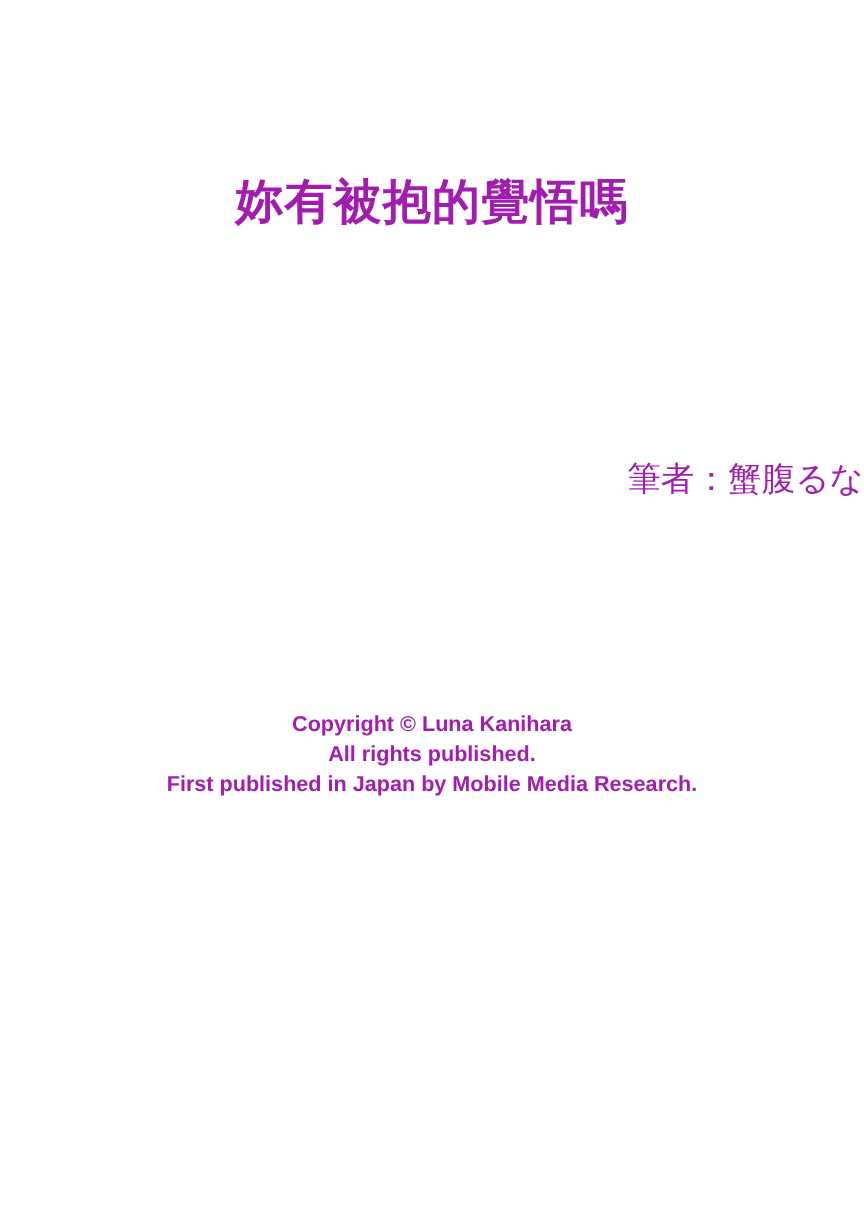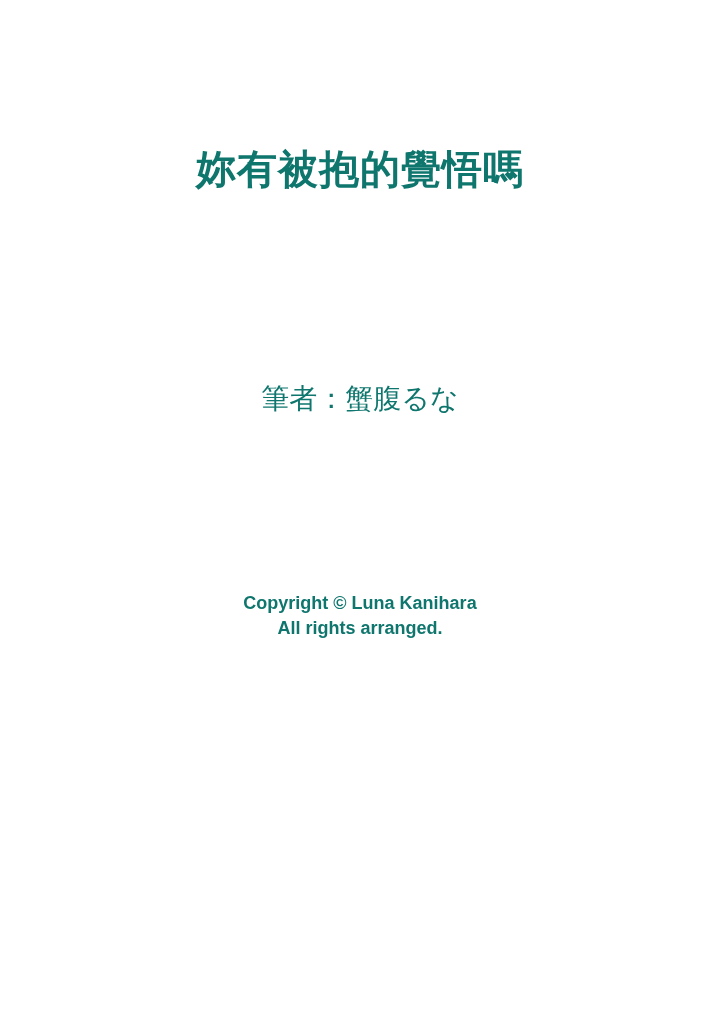--- a/index.html
+++ b/index.html
@@ -5,21 +5,21 @@
   html, body {
     margin: 0;
     padding: 0;
     background: #ffffff;
   }
   .page {
     position: relative;
     width: 720px;
     height: 1018px;
     background: #ffffff;
-    color: #0f766e;
+    color: #a21caf;
     font-family: "Liberation Sans", sans-serif;
     overflow: hidden;
   }
   .center-text {
     position: absolute;
     left: 0;
     width: 720px;
     text-align: center;
   }
   .title {
@@ -33,20 +33,21 @@
     top: 248px;
     font-size: 27px;
     font-weight: 400;
     line-height: 34px;
   }
   .author {
     top: 378px;
     font-size: 28px;
     font-weight: 500;
     line-height: 42px;
+    text-align: right;
   }
   .copyright-block {
     top: 591px;
     font-size: 18px;
     font-weight: 700;
     line-height: 25px;
   }
   .copyright-line {
     white-space: nowrap;
   }
@@ -55,15 +56,16 @@
 <body>
 
 <div class="page">
   <div class="center-text title">妳有被抱的覺悟嗎</div>
 
 
   <div class="center-text author">筆者：蟹腹るな</div>
 
   <div class="center-text copyright-block">
     <div class="copyright-line">Copyright © Luna Kanihara</div>
-    <div class="copyright-line">All rights arranged.</div>
+    <div class="copyright-line">All rights published.</div>
+    <div class="copyright-line">First published in Japan by Mobile Media Research.</div>
   </div>
 </div>
 
 </body></html>

